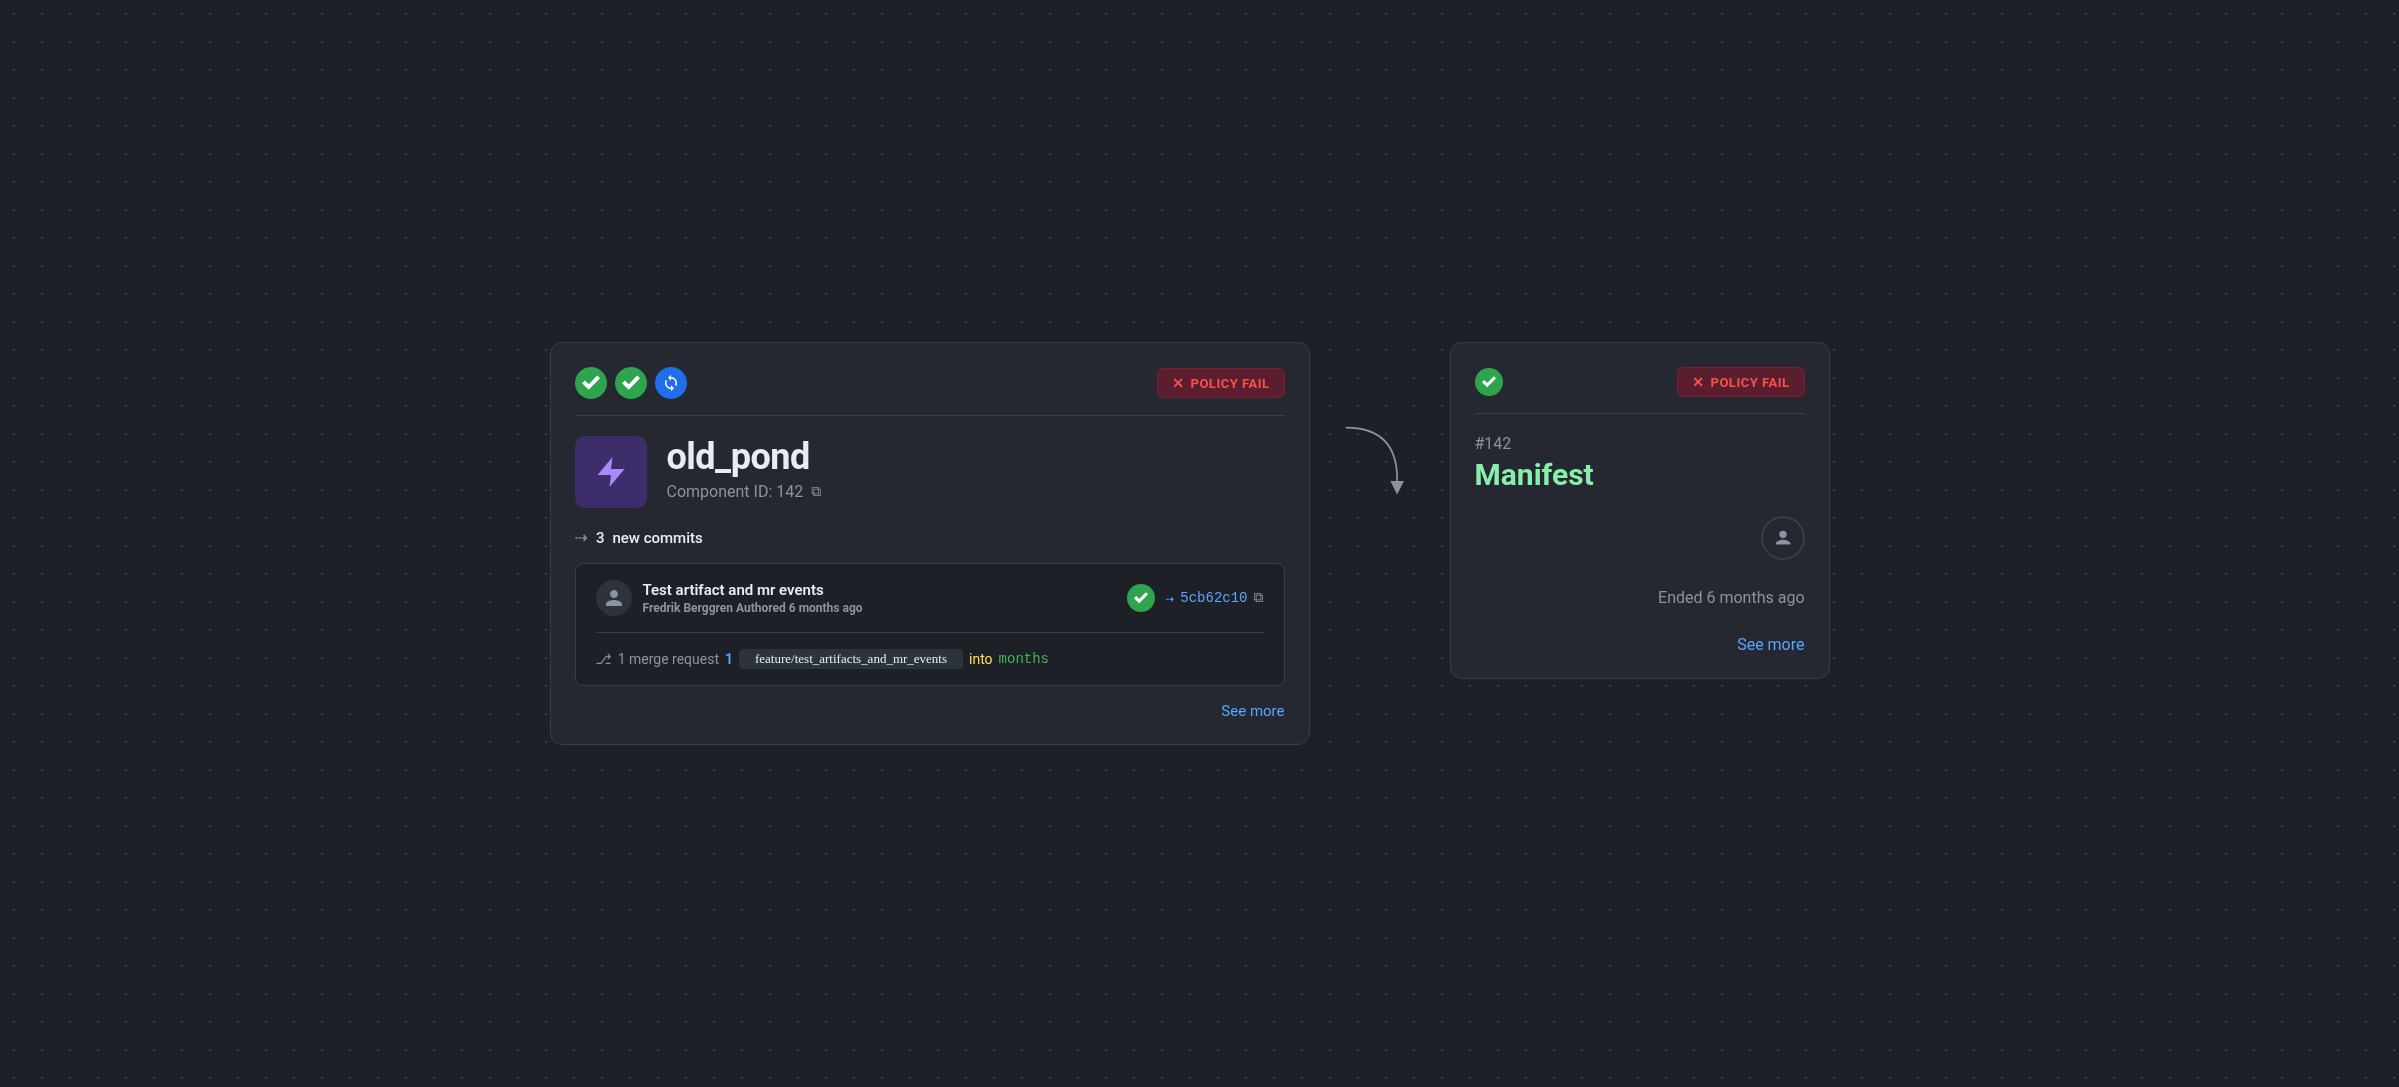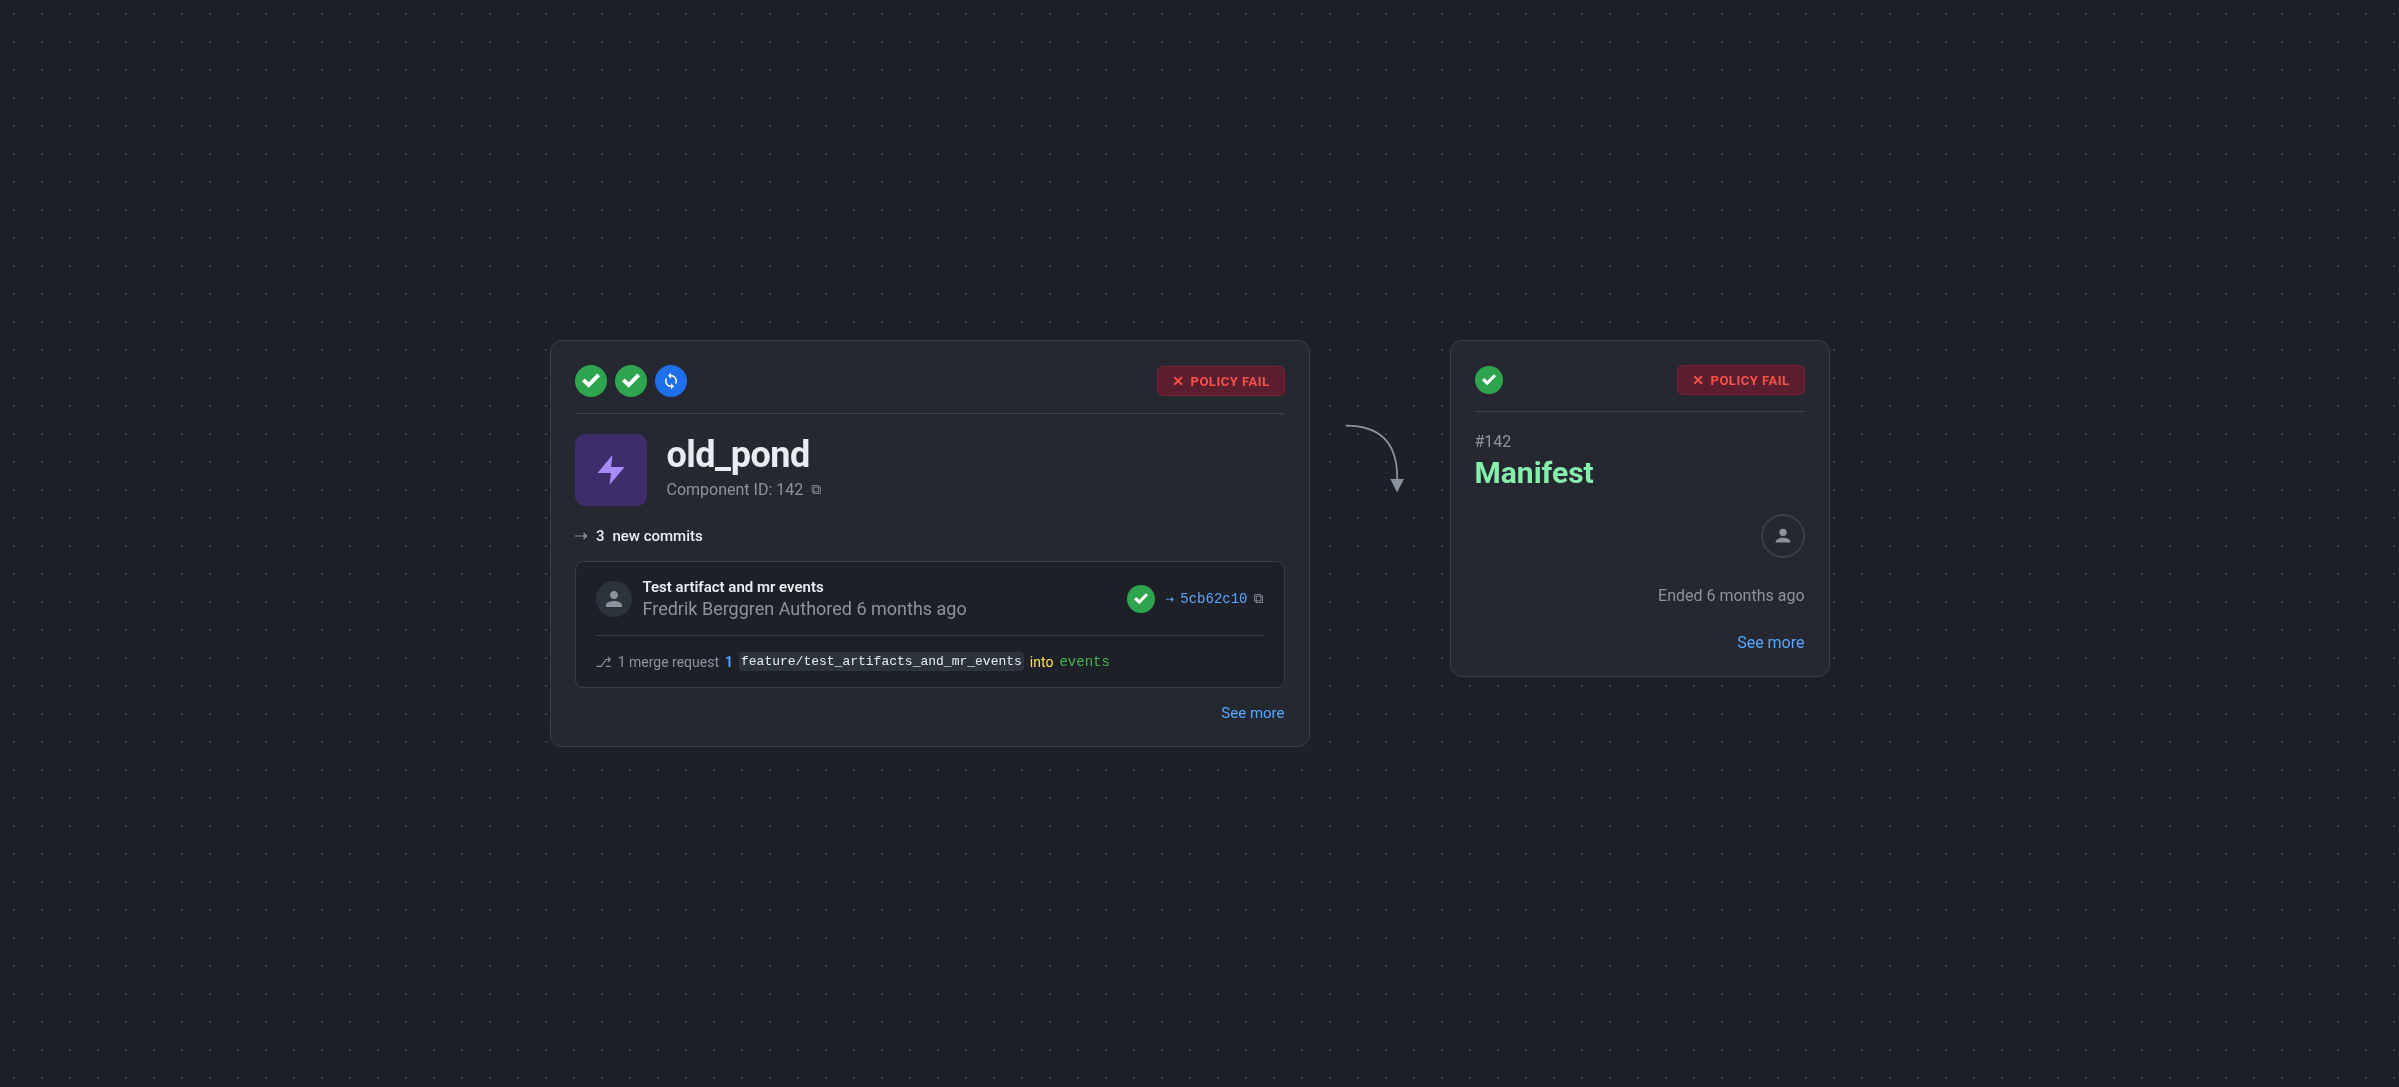--- a/index.html
+++ b/index.html
@@ -191,22 +191,23 @@
     }
 
     .commit-title {
       font-size: 15px;
       font-weight: 600;
       color: #e6edf3;
       margin-bottom: 2px;
     }
 
     .commit-author {
-      font-size: 18px;
-      color: #8b949e;
+      font-size: 12px;
+      color: #8b949e;
+      font-weight: bold;
     }
 
     .commit-status {
       width: 28px;
       height: 28px;
       border-radius: 50%;
       background-color: #2ea44f;
       display: flex;
       align-items: center;
       justify-content: center;
@@ -238,23 +239,23 @@
     }
 
     .mr-number {
       color: #58a6ff;
       font-weight: 600;
     }
 
     .mr-branch {
       color: #e6edf3;
       background-color: #2d333b;
-      padding: 2px 2px;
+      padding: 2px 16px;
       border-radius: 4px;
-      font-family: Liberation Mono, monospace;
+      font-family: Liberation Serif, serif;
       font-size: 13px;
     }
 
     .mr-into {
       color: #fde047;
     }
 
     .mr-target {
       color: #3fb950;
       font-family: 'Courier New', monospace;
@@ -414,21 +415,21 @@
           <span class="copy-icon">⧉</span>
         </div>
       </div>
 
       <div class="merge-request-row">
         <span class="merge-icon-sm">⎇</span>
         <span>1 merge request</span>
         <span class="mr-number">1</span>
         <span class="mr-branch">feature/test_artifacts_and_mr_events</span>
         <span class="mr-into">into</span>
-        <span class="mr-target">events</span>
+        <span class="mr-target">months</span>
       </div>
     </div>
 
     <div class="see-more-bottom">
       <a class="see-more-link">See more</a>
     </div>
   </div>
 
   <div class="arrow-connector">
     <svg viewBox="0 0 120 140" fill="none" xmlns="http://www.w3.org/2000/svg">

